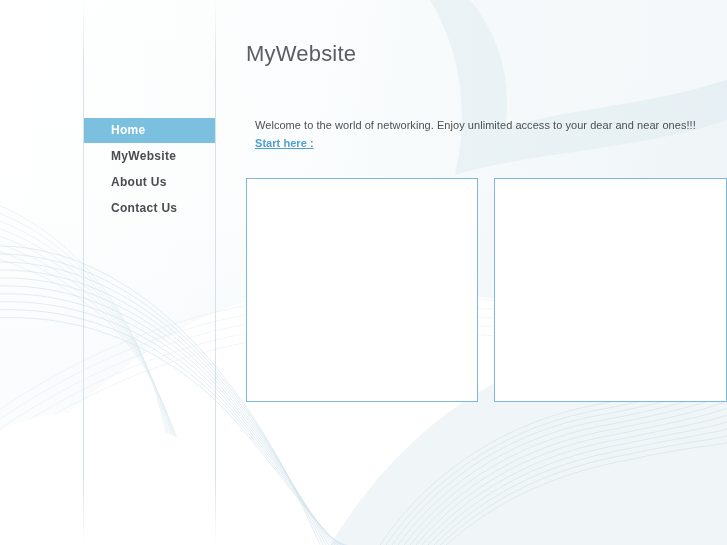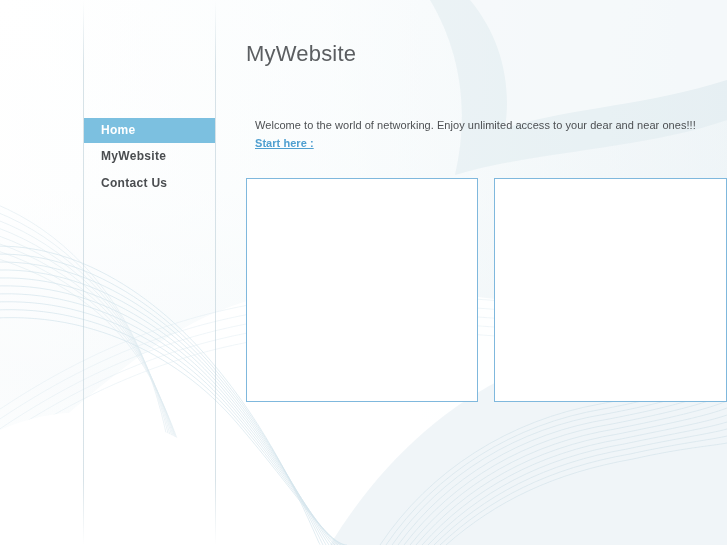--- a/index.html
+++ b/index.html
@@ -66,21 +66,21 @@
   .main-nav {
     position: absolute;
     left: 84px;
     top: 118px;
     width: 131px;
   }
   .nav-item {
     display: block;
     height: 25px;
     line-height: 25px;
-    padding-left: 17px;
+    padding-left: 27px;
     font-size: 12px;
     font-weight: bold;
     color: #4a4d50;
     text-decoration: none;
     white-space: nowrap;
     letter-spacing: 0.3px;
   }
   .nav-item.active {
     background: #7cc0e0;
     color: #ffffff;
@@ -217,20 +217,21 @@
 
   <div class="site-header">
     <h1 class="site-title">MyWebsite</h1>
   </div>
 
   <nav class="main-nav">
     <a href="#" class="nav-item active">Home</a>
     <div class="nav-spacer"></div>
     <a href="#" class="nav-item">MyWebsite</a>
     <div class="nav-spacer"></div>
+    <a href="#" class="nav-item">About Us</a>
     <div class="nav-spacer"></div>
     <a href="#" class="nav-item">Contact Us</a>
   </nav>
 
   <div class="content">
     <p class="intro-text">Welcome to the world of networking. Enjoy unlimited access to your dear and near ones!!!</p>
     <a href="#" class="start-link">Start here :</a>
   </div>
 
   <div class="media-row">

